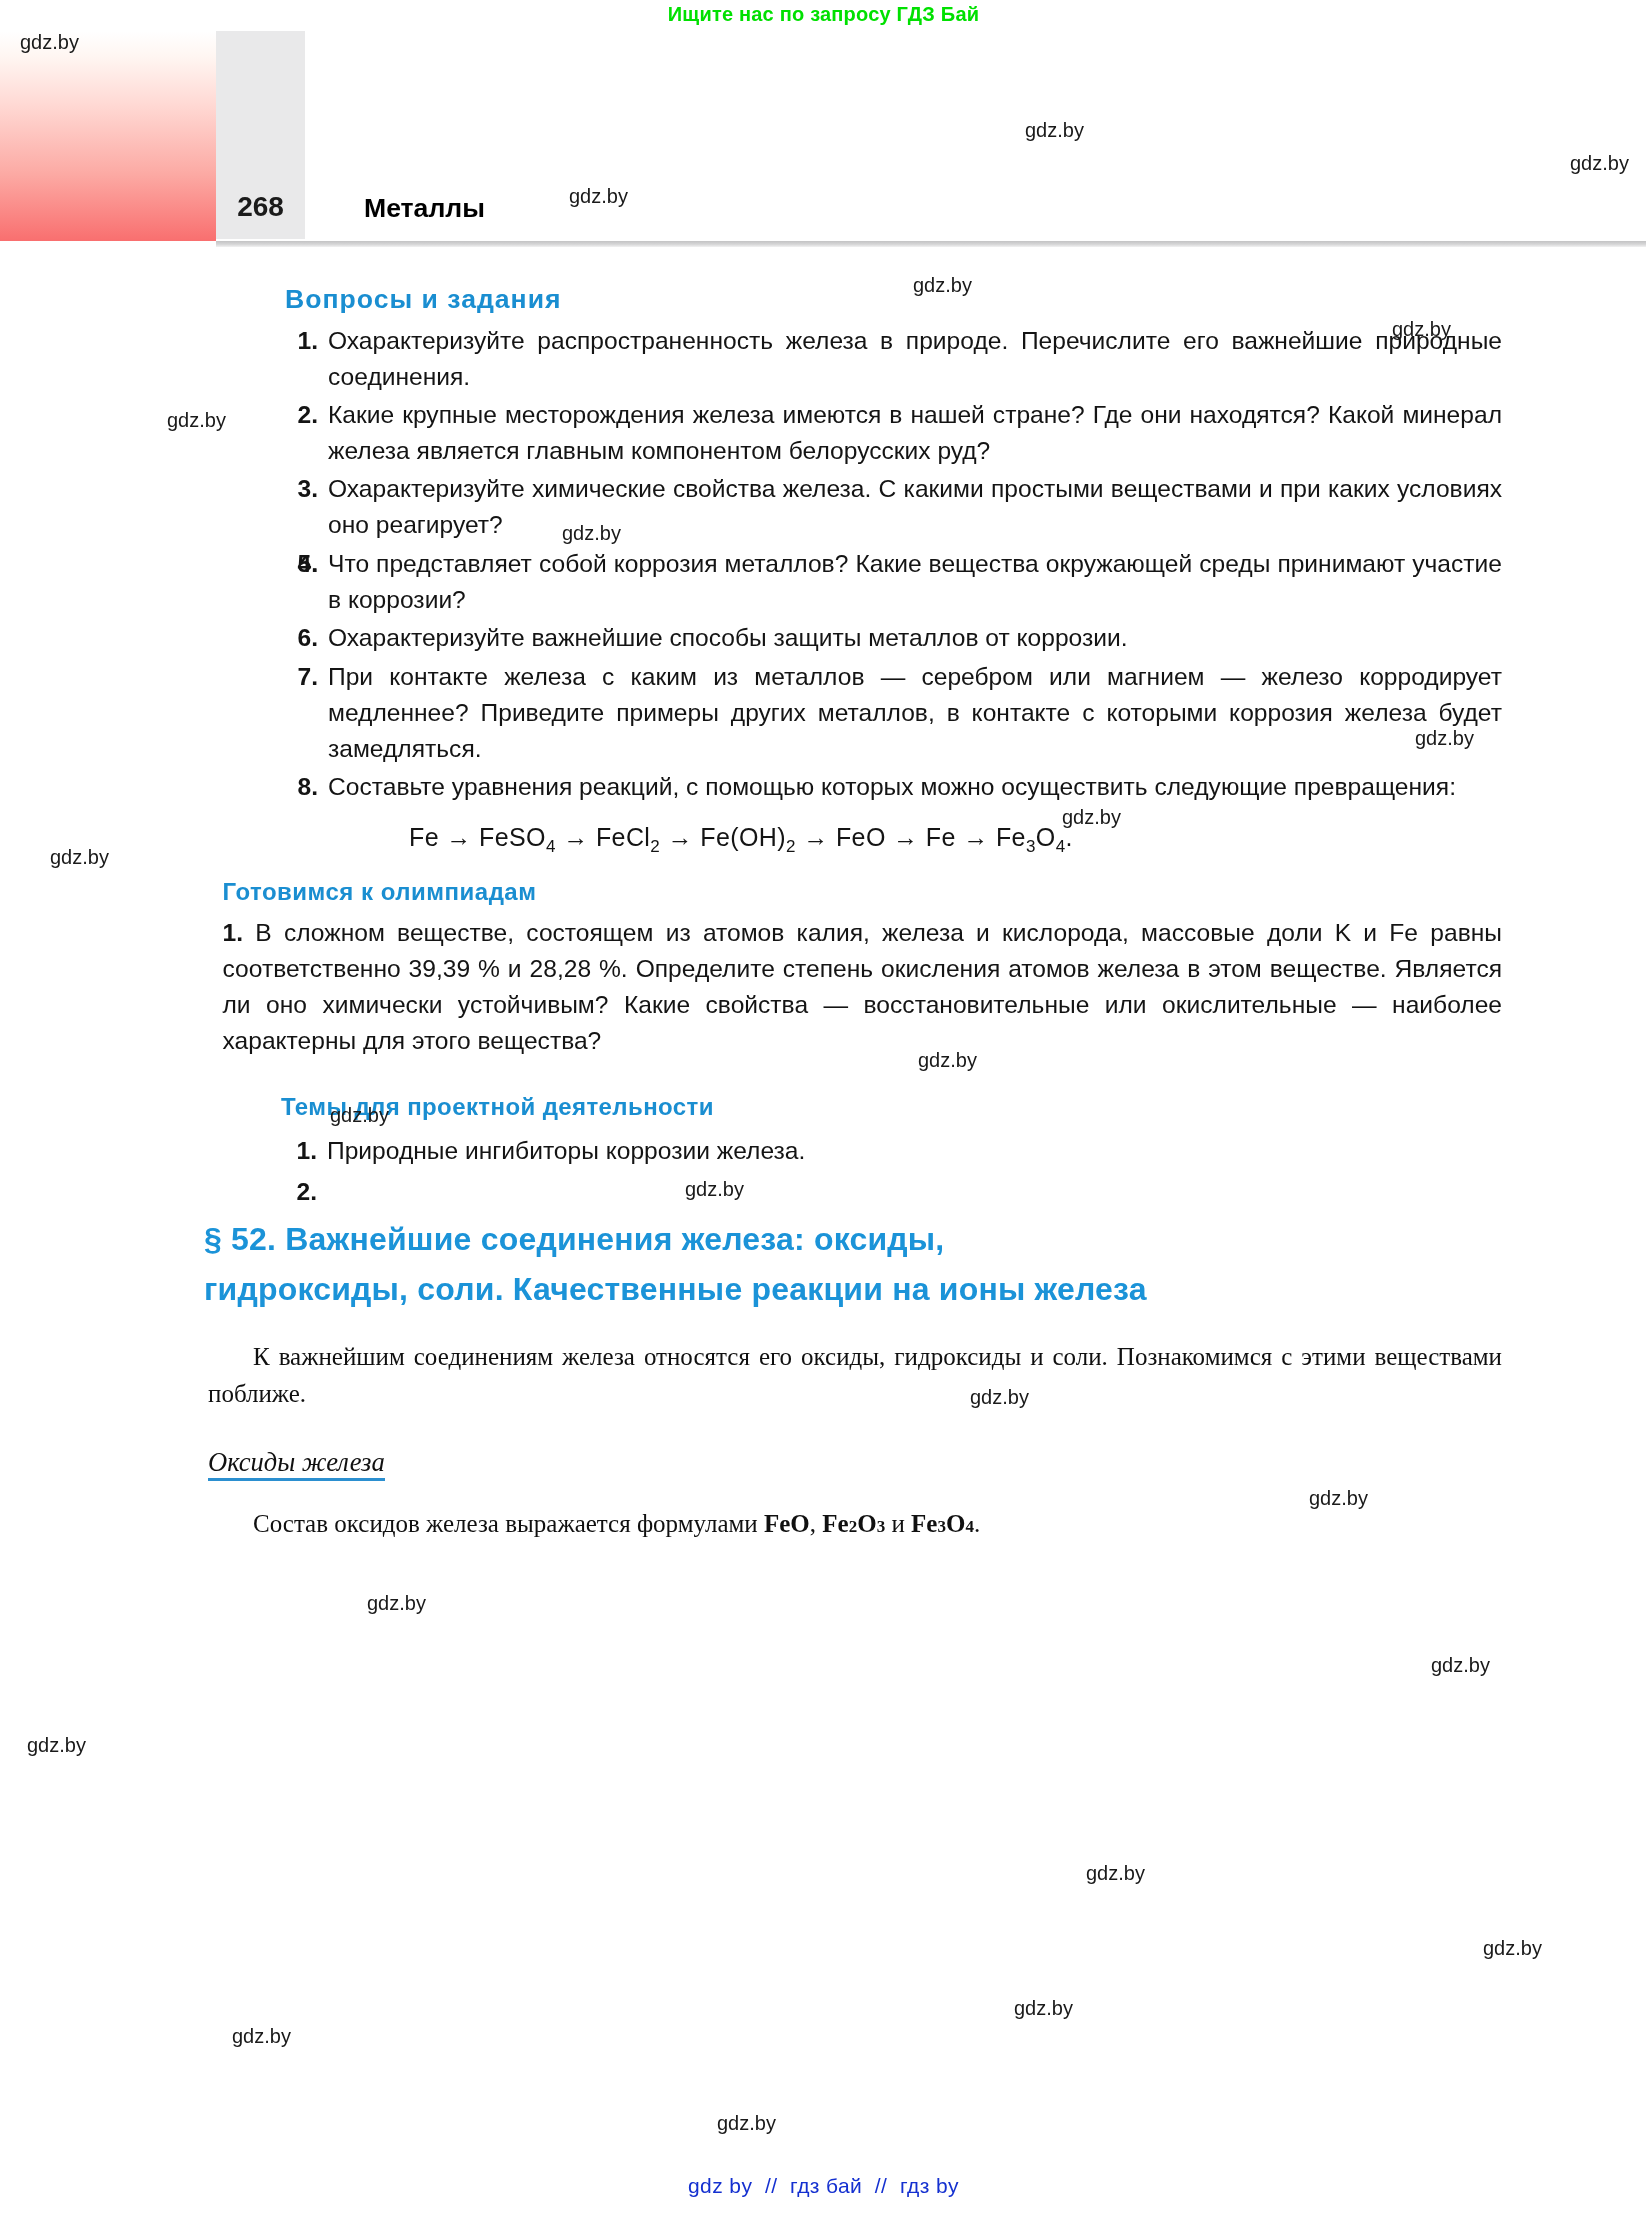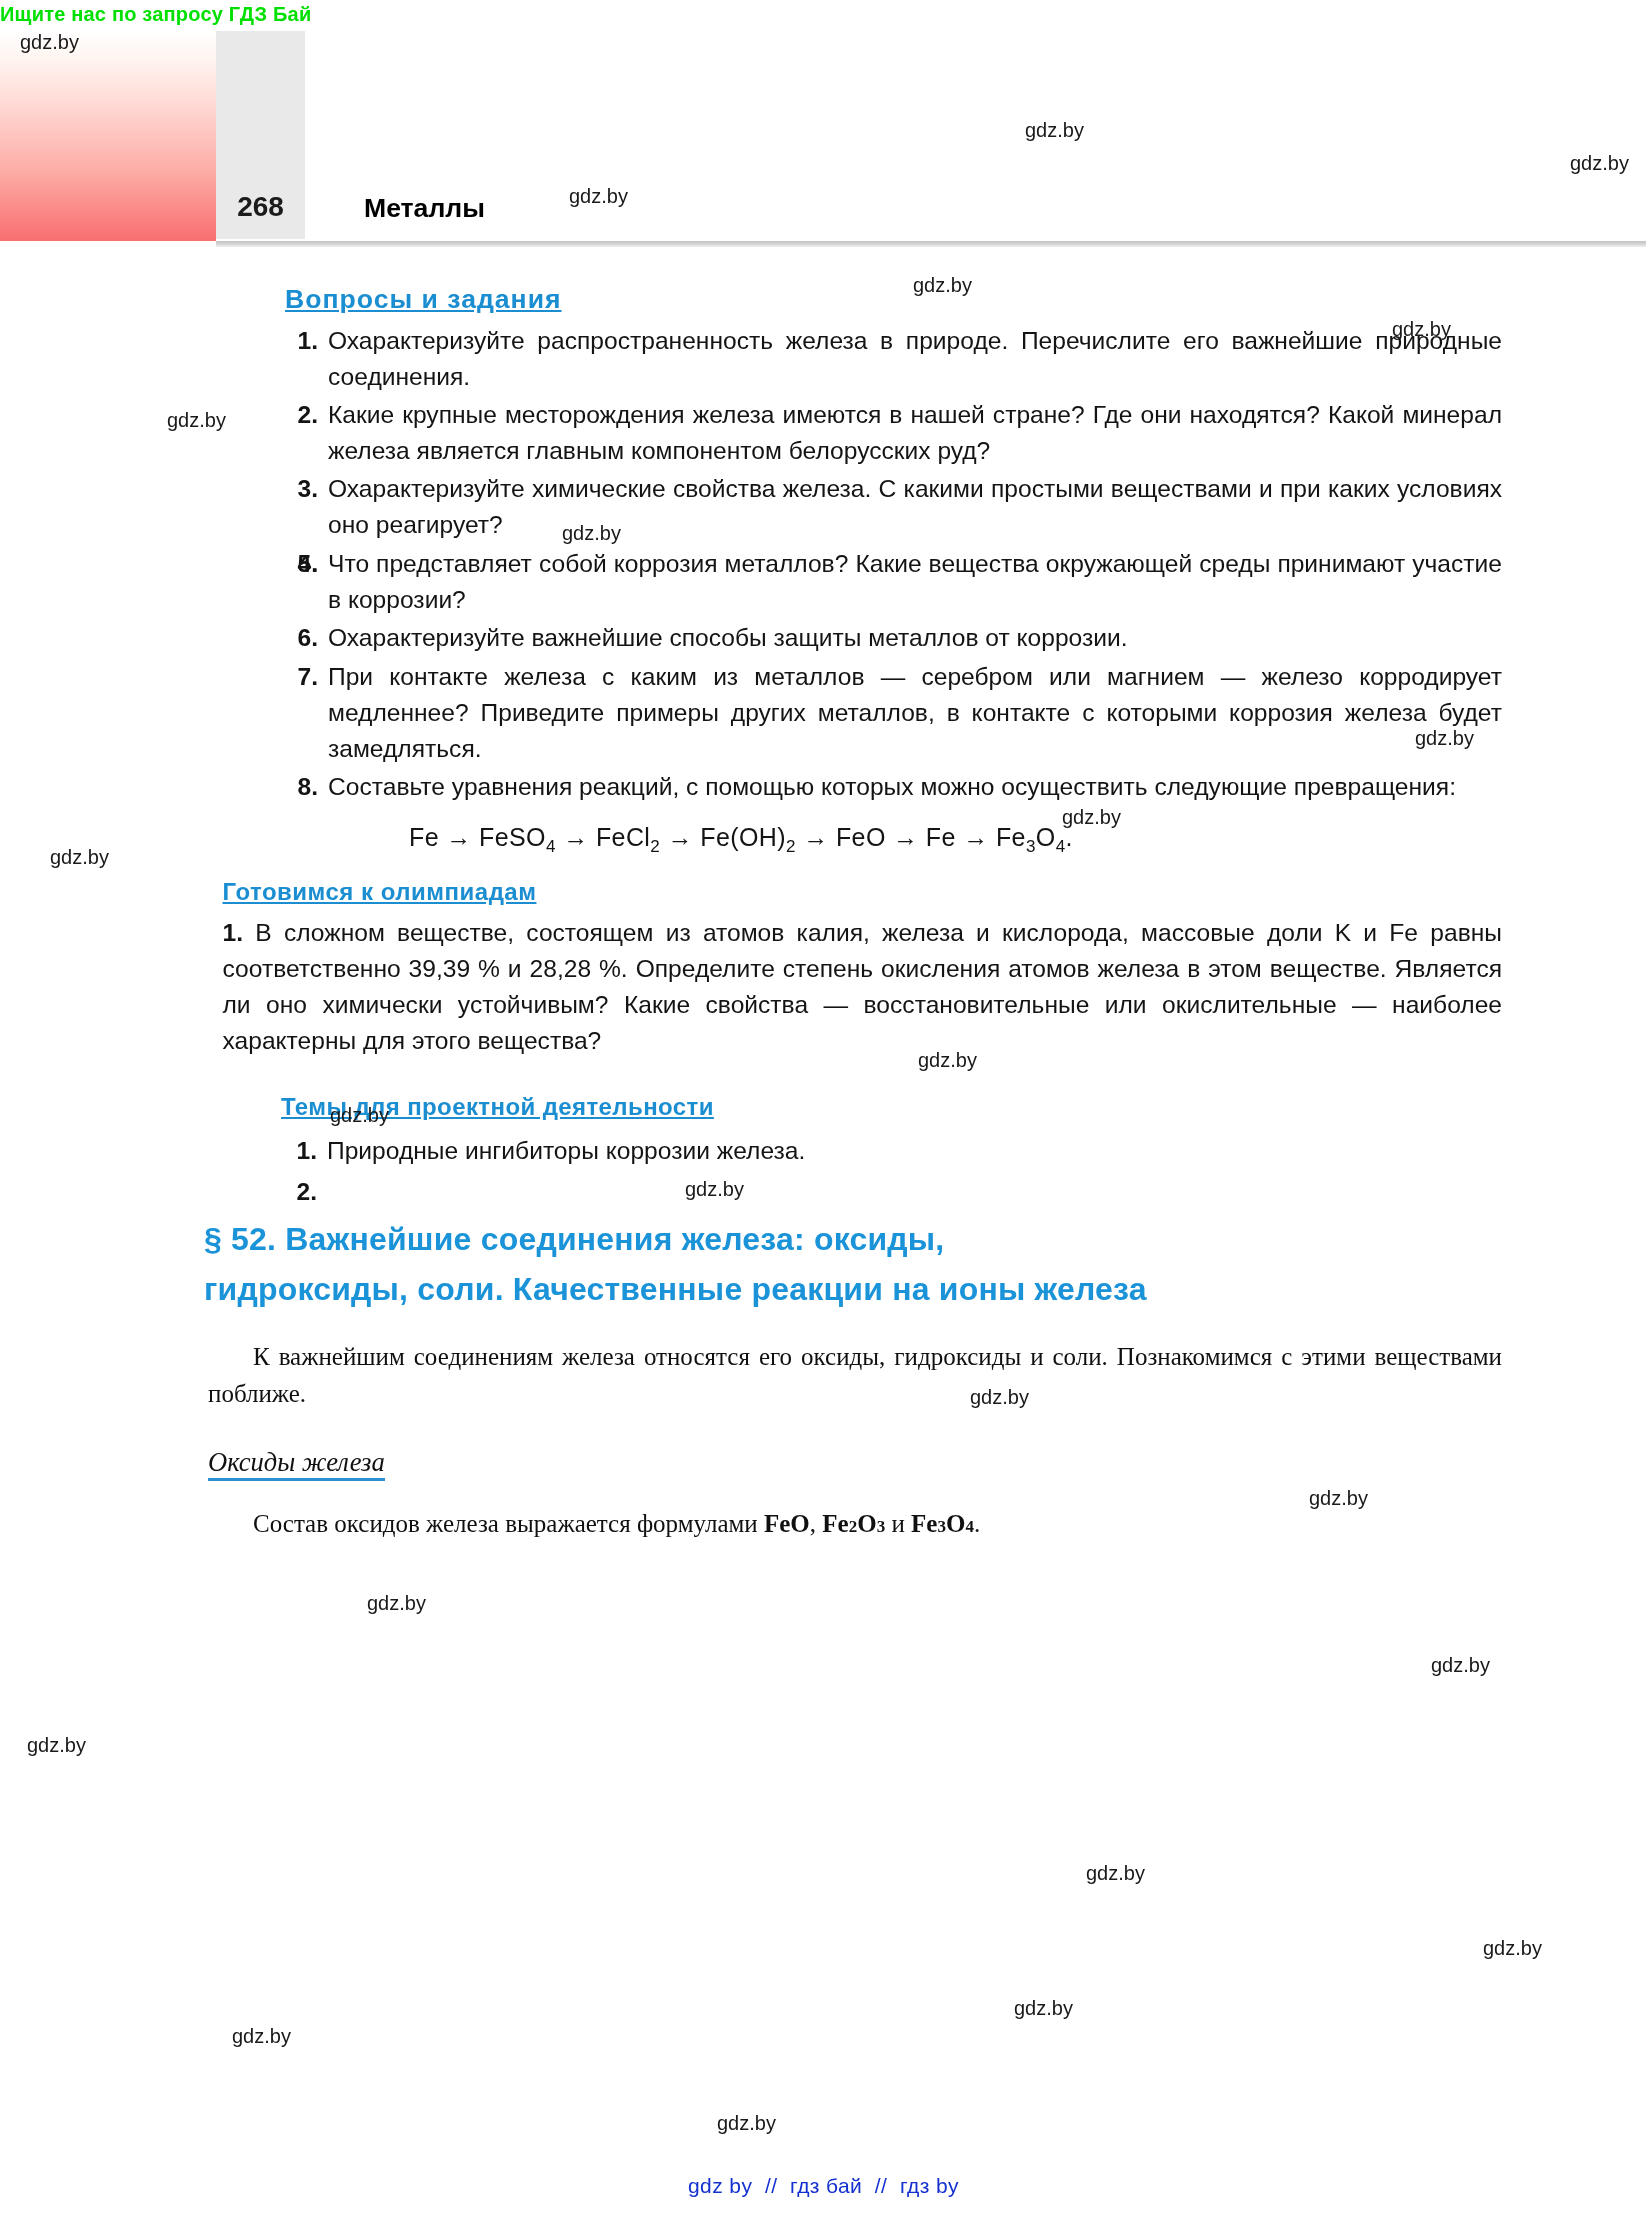--- a/index.html
+++ b/index.html
@@ -11,20 +11,21 @@
     width: 1647px; height: 2216px;
     position: relative;
     font-family: "Liberation Sans", sans-serif;
     overflow: hidden;
   }
 
   
   .promo-banner {
     position: absolute;
     top: 3.2px; left: 0; width: 100%;
+    text-align: center;
     color: #00e000;
     font-family: "Liberation Sans", sans-serif;
     font-size: 20px;
     font-weight: 700;
     letter-spacing: 0.2px;
   }
 
   
   .red-block {
     position: absolute;
@@ -69,21 +70,20 @@
   .content {
     position: absolute;
     left: 208px; top: 266px;
     width: 1294px;
   }
 
   .h-blue {
     color: #1a8ed1;
     font-weight: 700;
     font-family: "Liberation Sans", sans-serif;
-    text-decoration: underline;
   }
 
   .section-questions-title {
     font-size: 26.6px;
     margin: 17.7px 0 8px 77px;
     letter-spacing: 1px;
   }
 
   
   ol.qlist {

